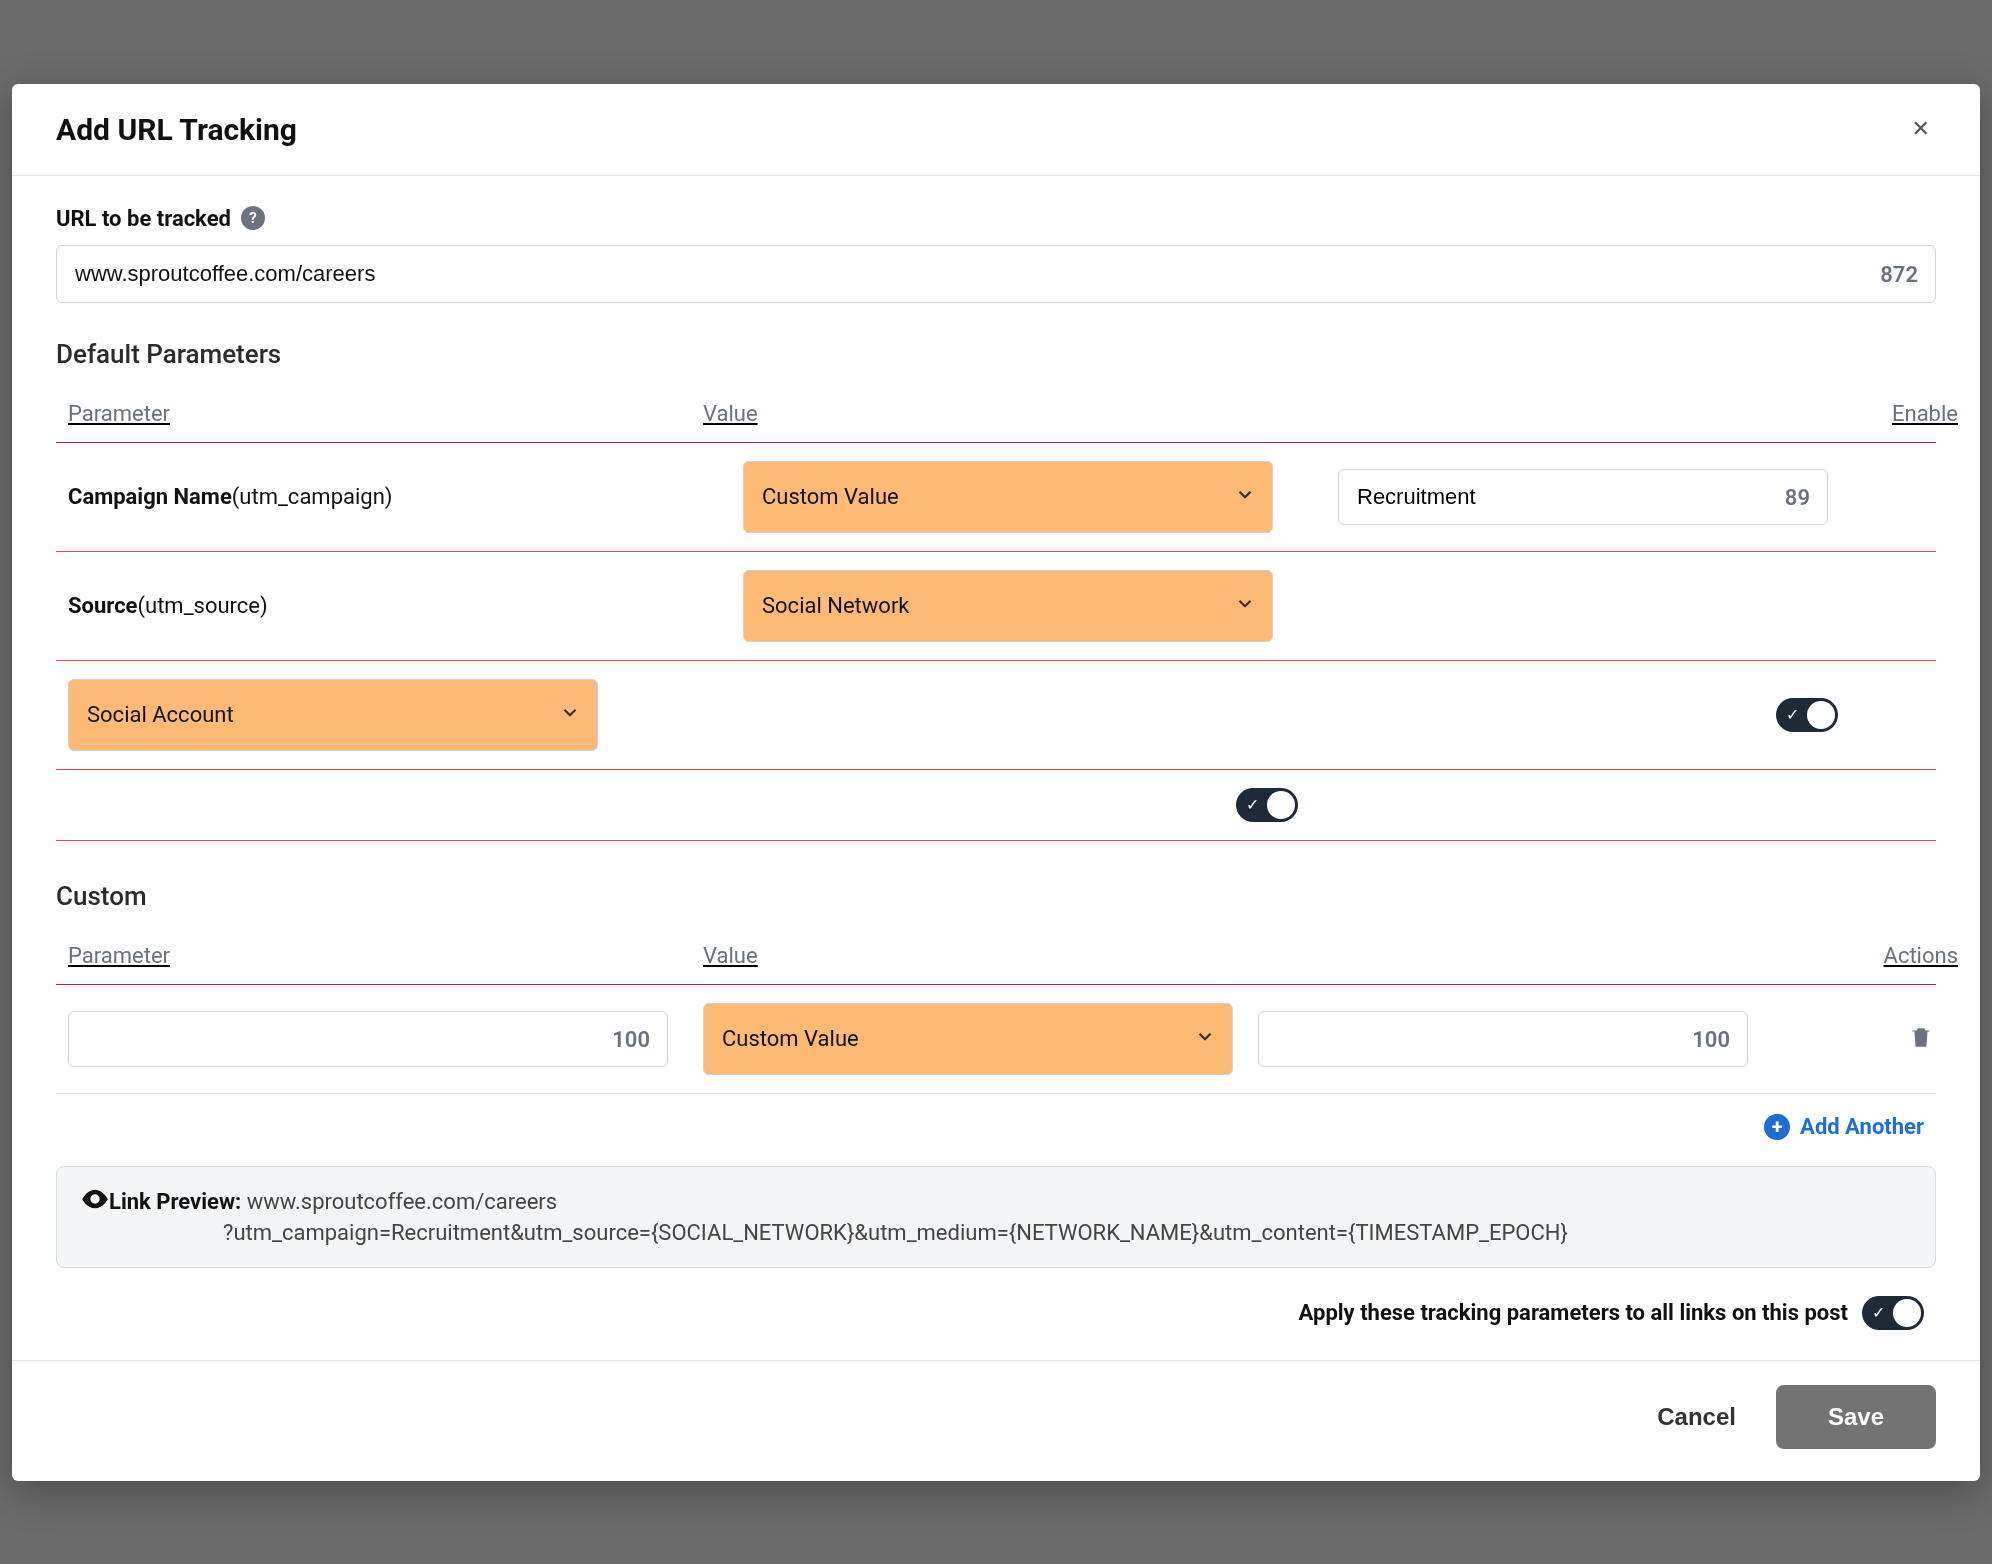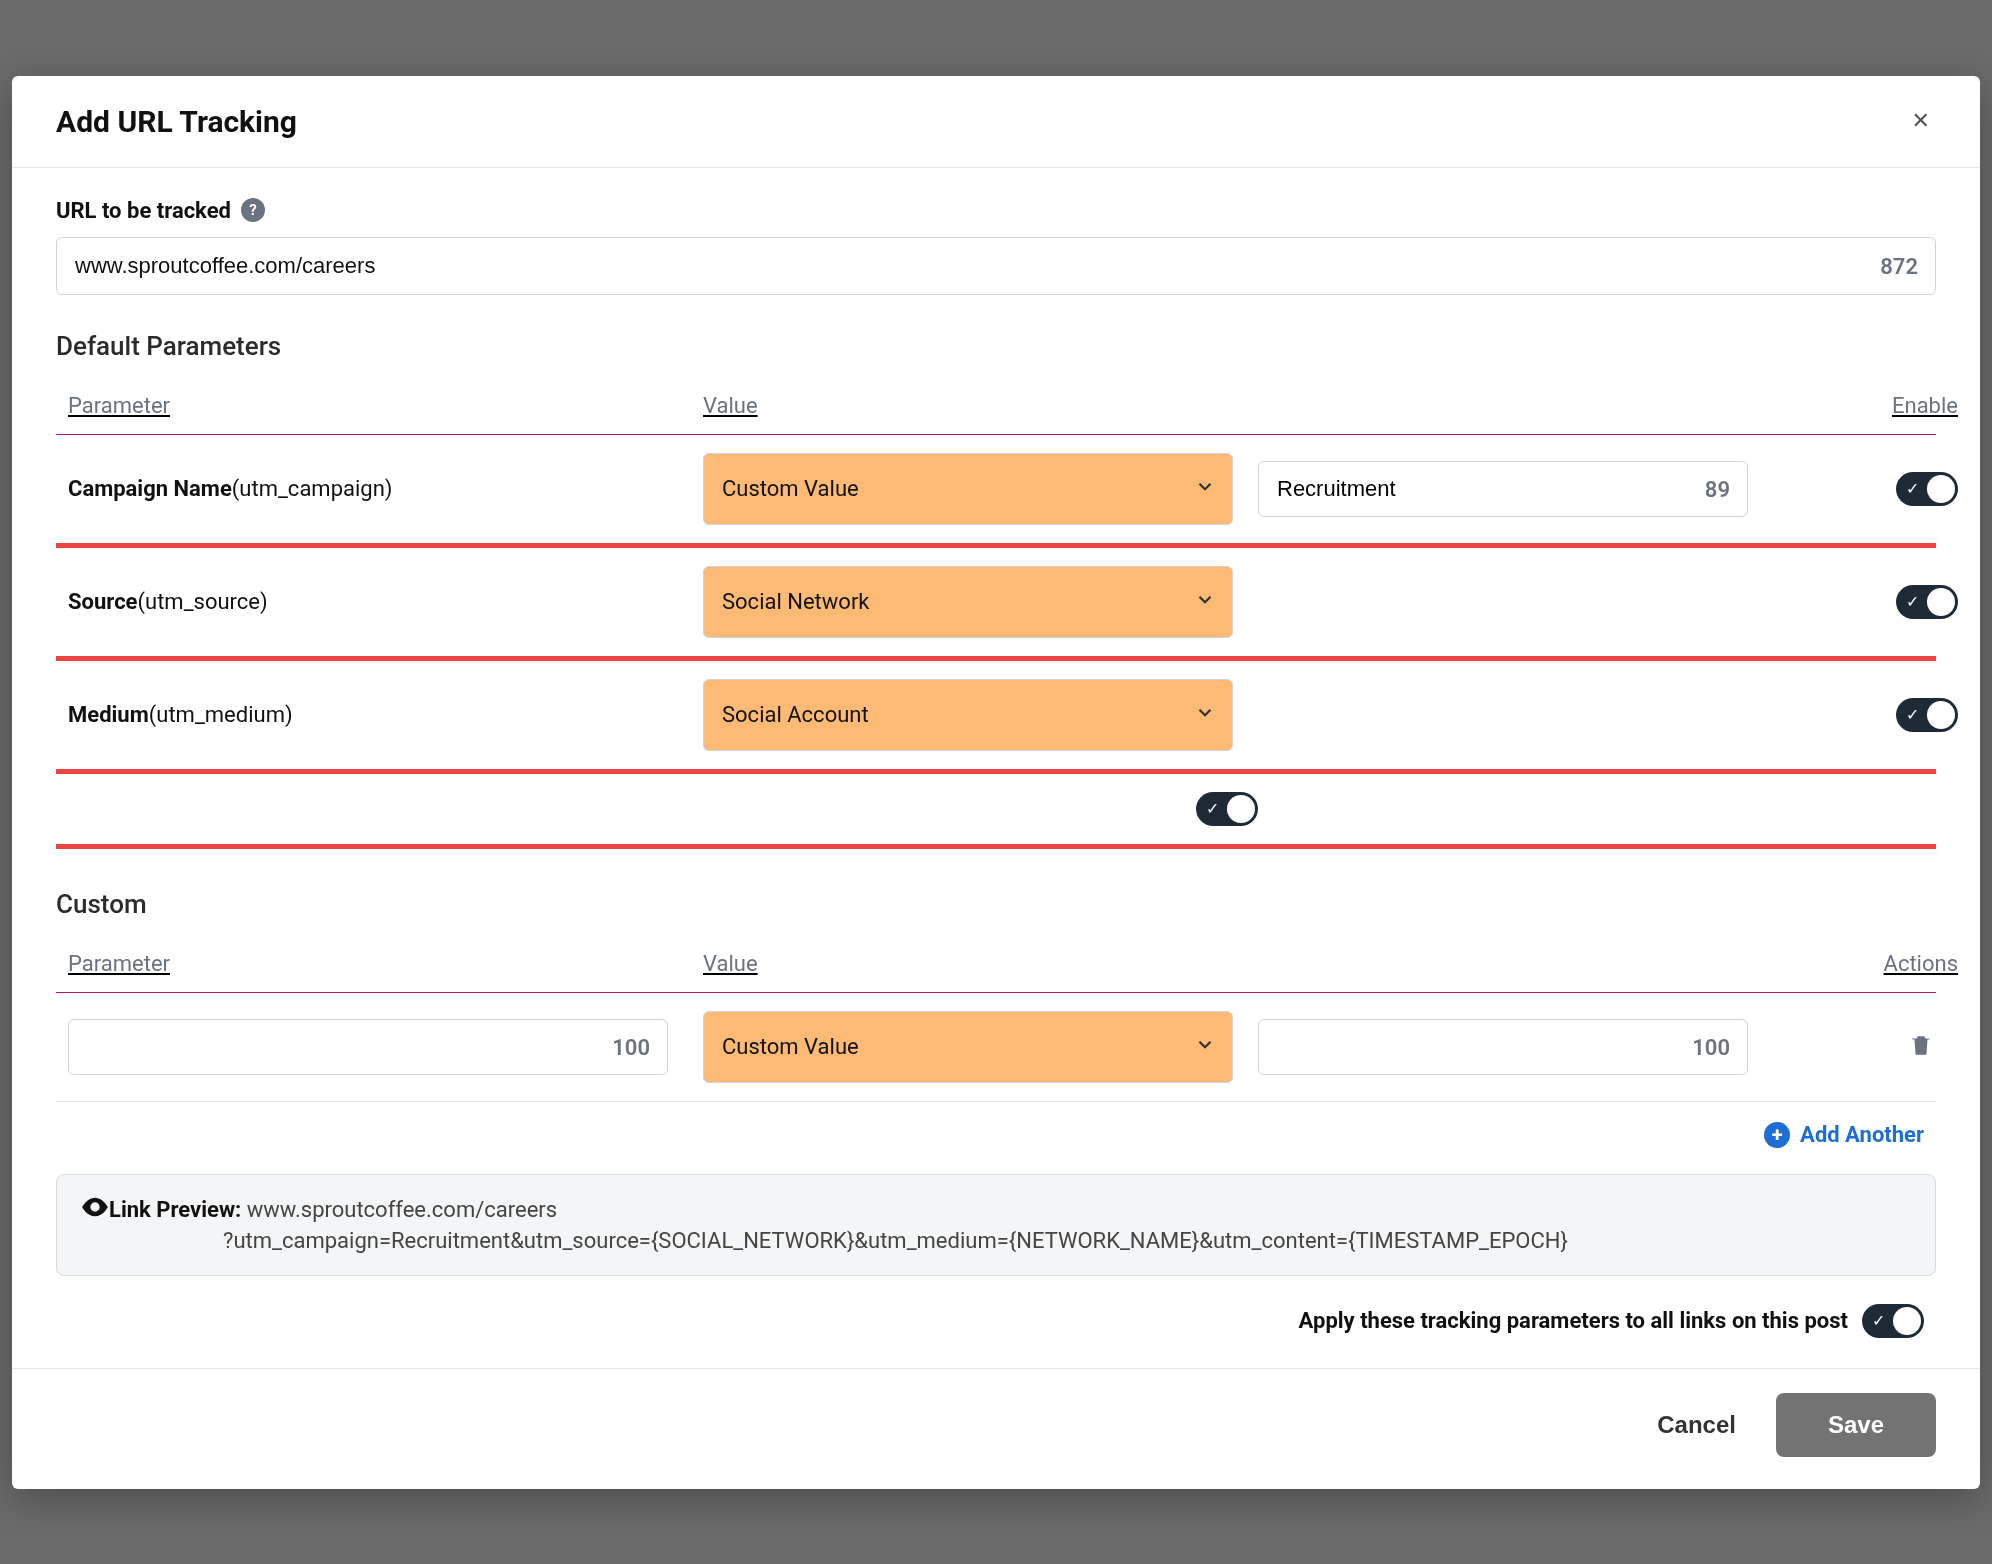--- a/index.html
+++ b/index.html
@@ -108,21 +108,22 @@
   .param-head .col-label {
     font-size: 22px;
     color: #6b7280;
   }
   .param-head .col-enable, .param-head .col-actions { text-align: right; }
   .param-row {
     display: grid;
     grid-template-columns: 635px 555px 500px 200px;
     align-items: center;
     padding: 18px 12px;
-    border-bottom: 5px solid #ef4444;
+    border-bottom: 1px solid #ef4444;
+    gap: 40px;
   }
   .param-name {
     font-size: 22px;
     color: #111;
   }
   .param-name .bold { font-weight: 700; }
   .param-name .paren { font-weight: 400; }
   .select {
     position: relative;
     width: 530px;
@@ -363,23 +364,20 @@
         <div></div>
         <div class="toggle-cell">
           <div class="toggle">
             <span class="check">✓</span>
             <span class="knob"></span>
           </div>
         </div>
       </div>
 
       <div class="param-row">
-        <div class="param-name">
-          <span class="bold">Medium</span><span class="paren">(utm_medium)</span>
-        </div>
         <div class="select">
           <span>Social Account</span>
           <span class="chevron"><svg viewBox="0 0 24 24">
                 <polyline points="6 9 12 15 18 9"></polyline>
               </svg></span>
         </div>
         <div></div>
         <div class="toggle-cell">
           <div class="toggle">
             <span class="check">✓</span>

